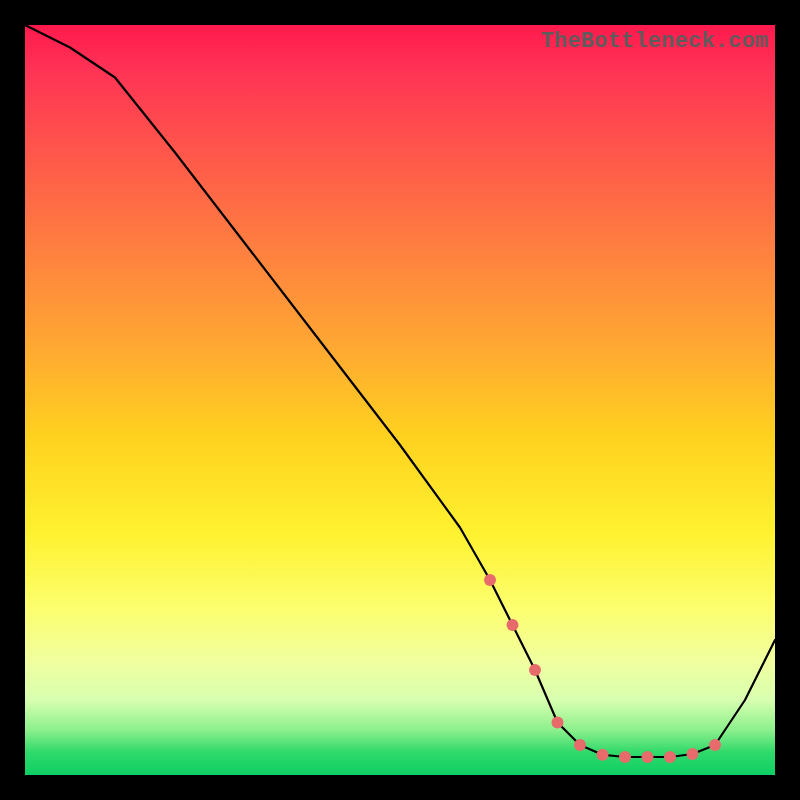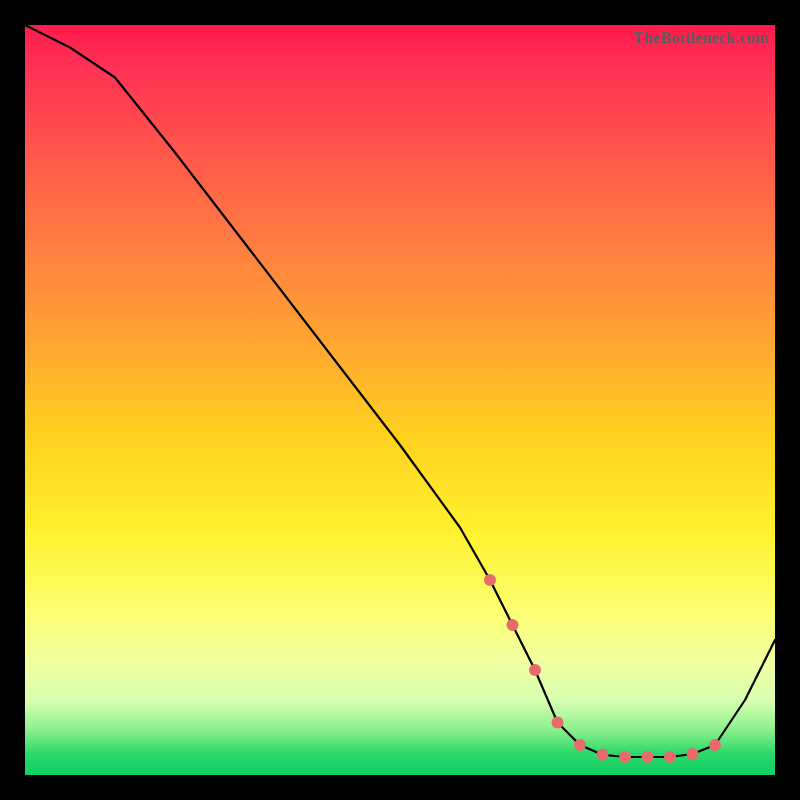--- a/index.html
+++ b/index.html
@@ -30,22 +30,22 @@
       #d8ffb0 90%,
       #8cf08c 94%,
       #2fd96a 97%,
       #0ecf64 100%
     );
   }
   .attribution {
     position: absolute;
     top: 4px;
     right: 6px;
-    font-family: Liberation Serif, serif;
-    font-size: 16px;
+    font-family: Liberation Mono, monospace;
+    font-size: 22px;
     font-weight: 600;
     color: #5c5c5c;
     letter-spacing: 0.2px;
     pointer-events: none;
   }
   svg.curve {
     position: absolute;
     left: 0; top: 0;
     width: 750px; height: 750px;
     overflow: visible;

